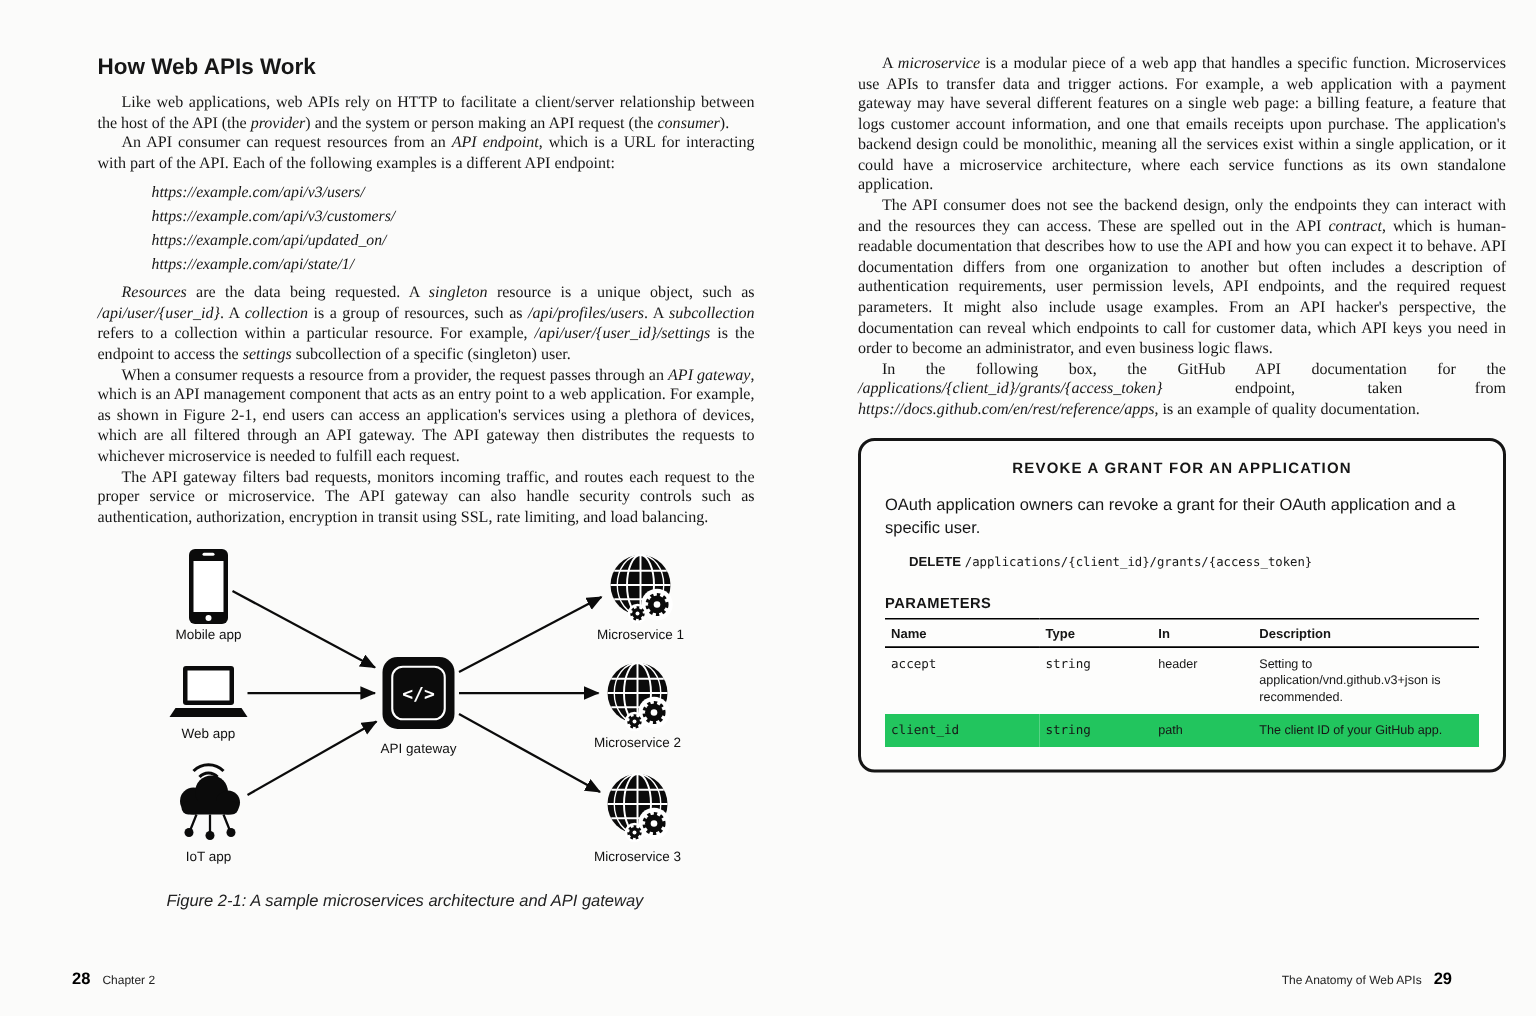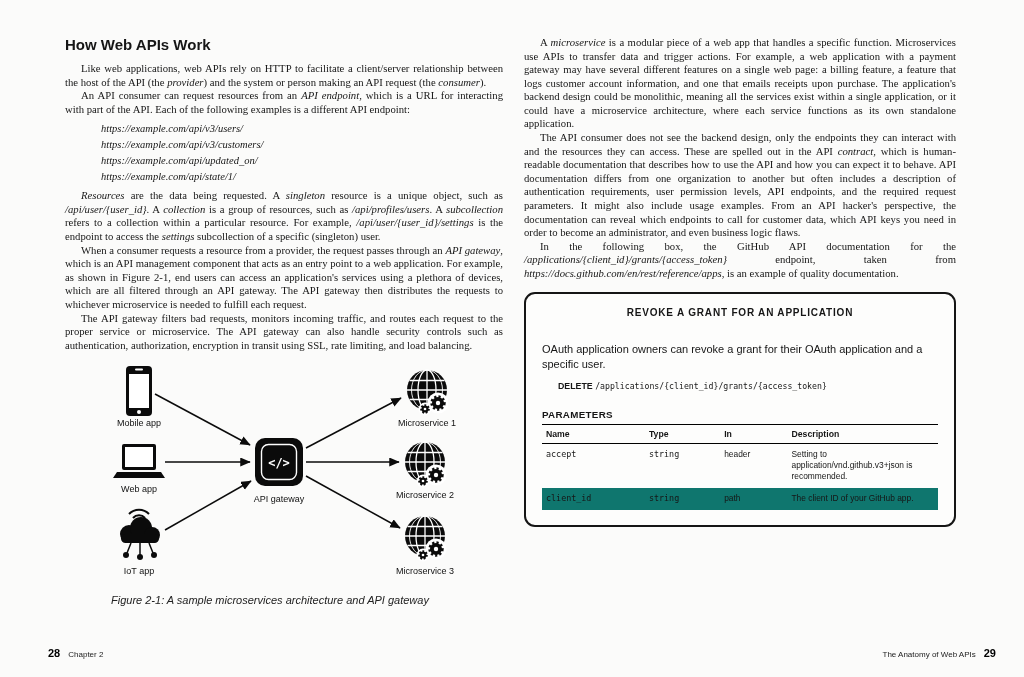--- a/index.html
+++ b/index.html
@@ -6,21 +6,21 @@
   html,body { width:1024px; height:677px; }
   body {
     background:#fbfbfa;
     font-family:"Liberation Serif", serif;
     color:#161616;
     position:relative;
     overflow:hidden;
   }
   .page { position:absolute; top:36px; }
   .page-left  { left:65px;  width:438px; }
-  .page-right { left:524px; width:432px; }
+  .page-right { left:572px; width:432px; }
 
   .chapter-heading {
     font-family:"Liberation Sans", sans-serif;
     font-size:15px; font-weight:bold;
     margin-bottom:9px;
   }
   p.body {
     font-size:10.7px; line-height:1.27;
     text-align:justify; text-indent:16px;
   }
@@ -46,47 +46,47 @@
   .doc-box {
     margin-top:12px;
     border:2px solid #151515;
     border-radius:11px;
     padding:13px 16px 15px;
     font-family:"Liberation Sans", sans-serif;
     background:#fdfdfc;
   }
   .box-title {
     text-align:center; font-size:10px; font-weight:bold;
-    letter-spacing:0.8px; margin-bottom:24px;
+    letter-spacing:0.8px; margin-bottom:12px;
   }
   .box-intro { font-size:11px; line-height:1.35; margin-bottom:9px; }
   .box-delete { margin:0 0 18px 16px; font-size:8.8px; }
   .box-delete .method { font-weight:bold; }
   .box-delete .endpoint { font-family:"DejaVu Sans Mono", monospace; font-size:8.2px; }
   .params-heading { font-size:9.8px; font-weight:bold; margin-bottom:4px; letter-spacing:0.3px; }
   table.params { width:100%; border-collapse:collapse; font-size:8.4px; }
   table.params thead th {
     text-align:left; font-weight:bold; font-size:8.7px;
     border-top:1.6px solid #000; border-bottom:1.6px solid #000;
     padding:4px 4px;
   }
   table.params td { padding:5px 4px 6px; vertical-align:top; line-height:1.3; }
-  table.params tr.alt { background:#0f766e; }
+  table.params tr.alt { background:#22c55e; }
   table.params .c-name { width:26%; }
   table.params .c-type { width:19%; }
   table.params .c-in   { width:17%; }
   table.params .c-desc { width:38%; }
 
   .footer {
     position:absolute; bottom:18px;
     font-family:"Liberation Sans", sans-serif; font-size:8px; color:#222;
     display:flex; align-items:baseline; gap:8px;
   }
   .footer-left  { left:48px; }
-  .footer-right { right:28px; }
+  .footer-right { right:56px; }
   .footer .pagenum { font-size:11px; font-weight:bold; color:#000; }
 </style>
 </head>
 <body>
 
 <div class="page page-left">
   <div class="chapter-heading">How Web APIs Work</div>
 
   <p class="body"><span>Like web applications, web APIs rely on HTTP to facilitate a client/server relationship between the host of the API (the </span><span class="it">provider</span><span>) and the system or person making an API request (the </span><span class="it">consumer</span><span>).</span></p>
   <p class="body"><span>An API consumer can request resources from an </span><span class="it">API endpoint</span><span>, which is a URL for interacting with part of the API. Each of the following examples is a different API endpoint:</span></p>

